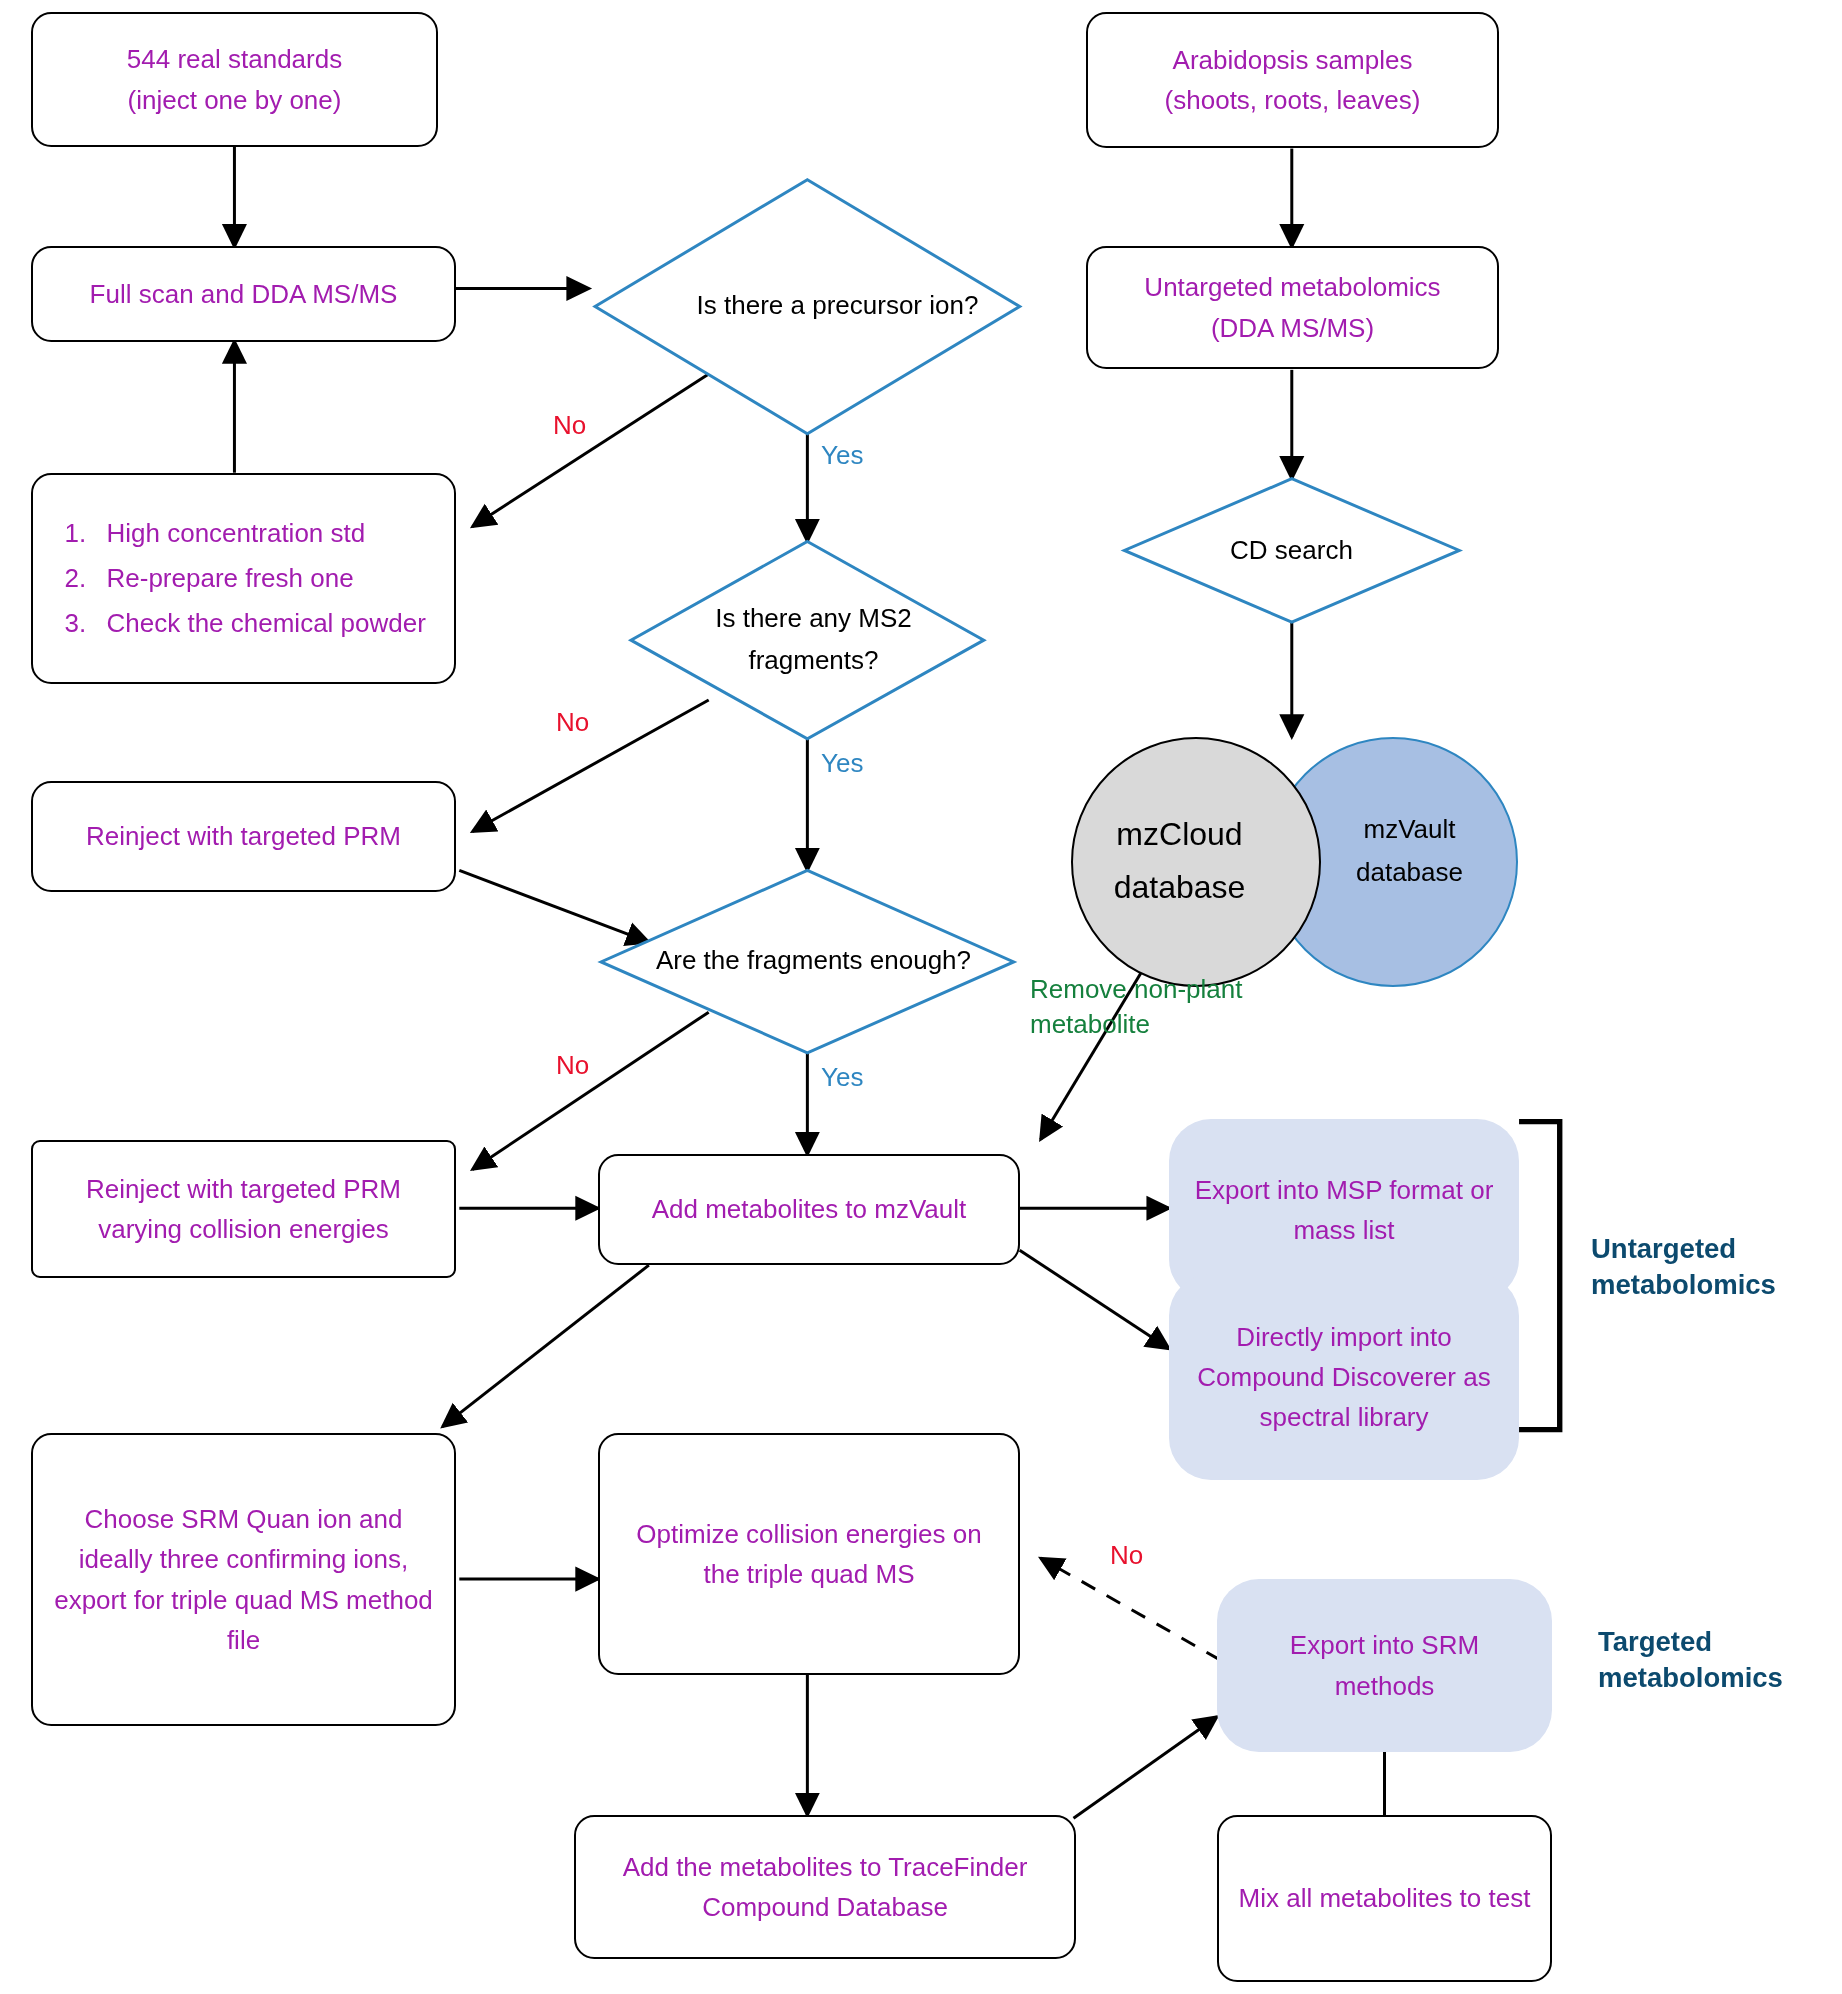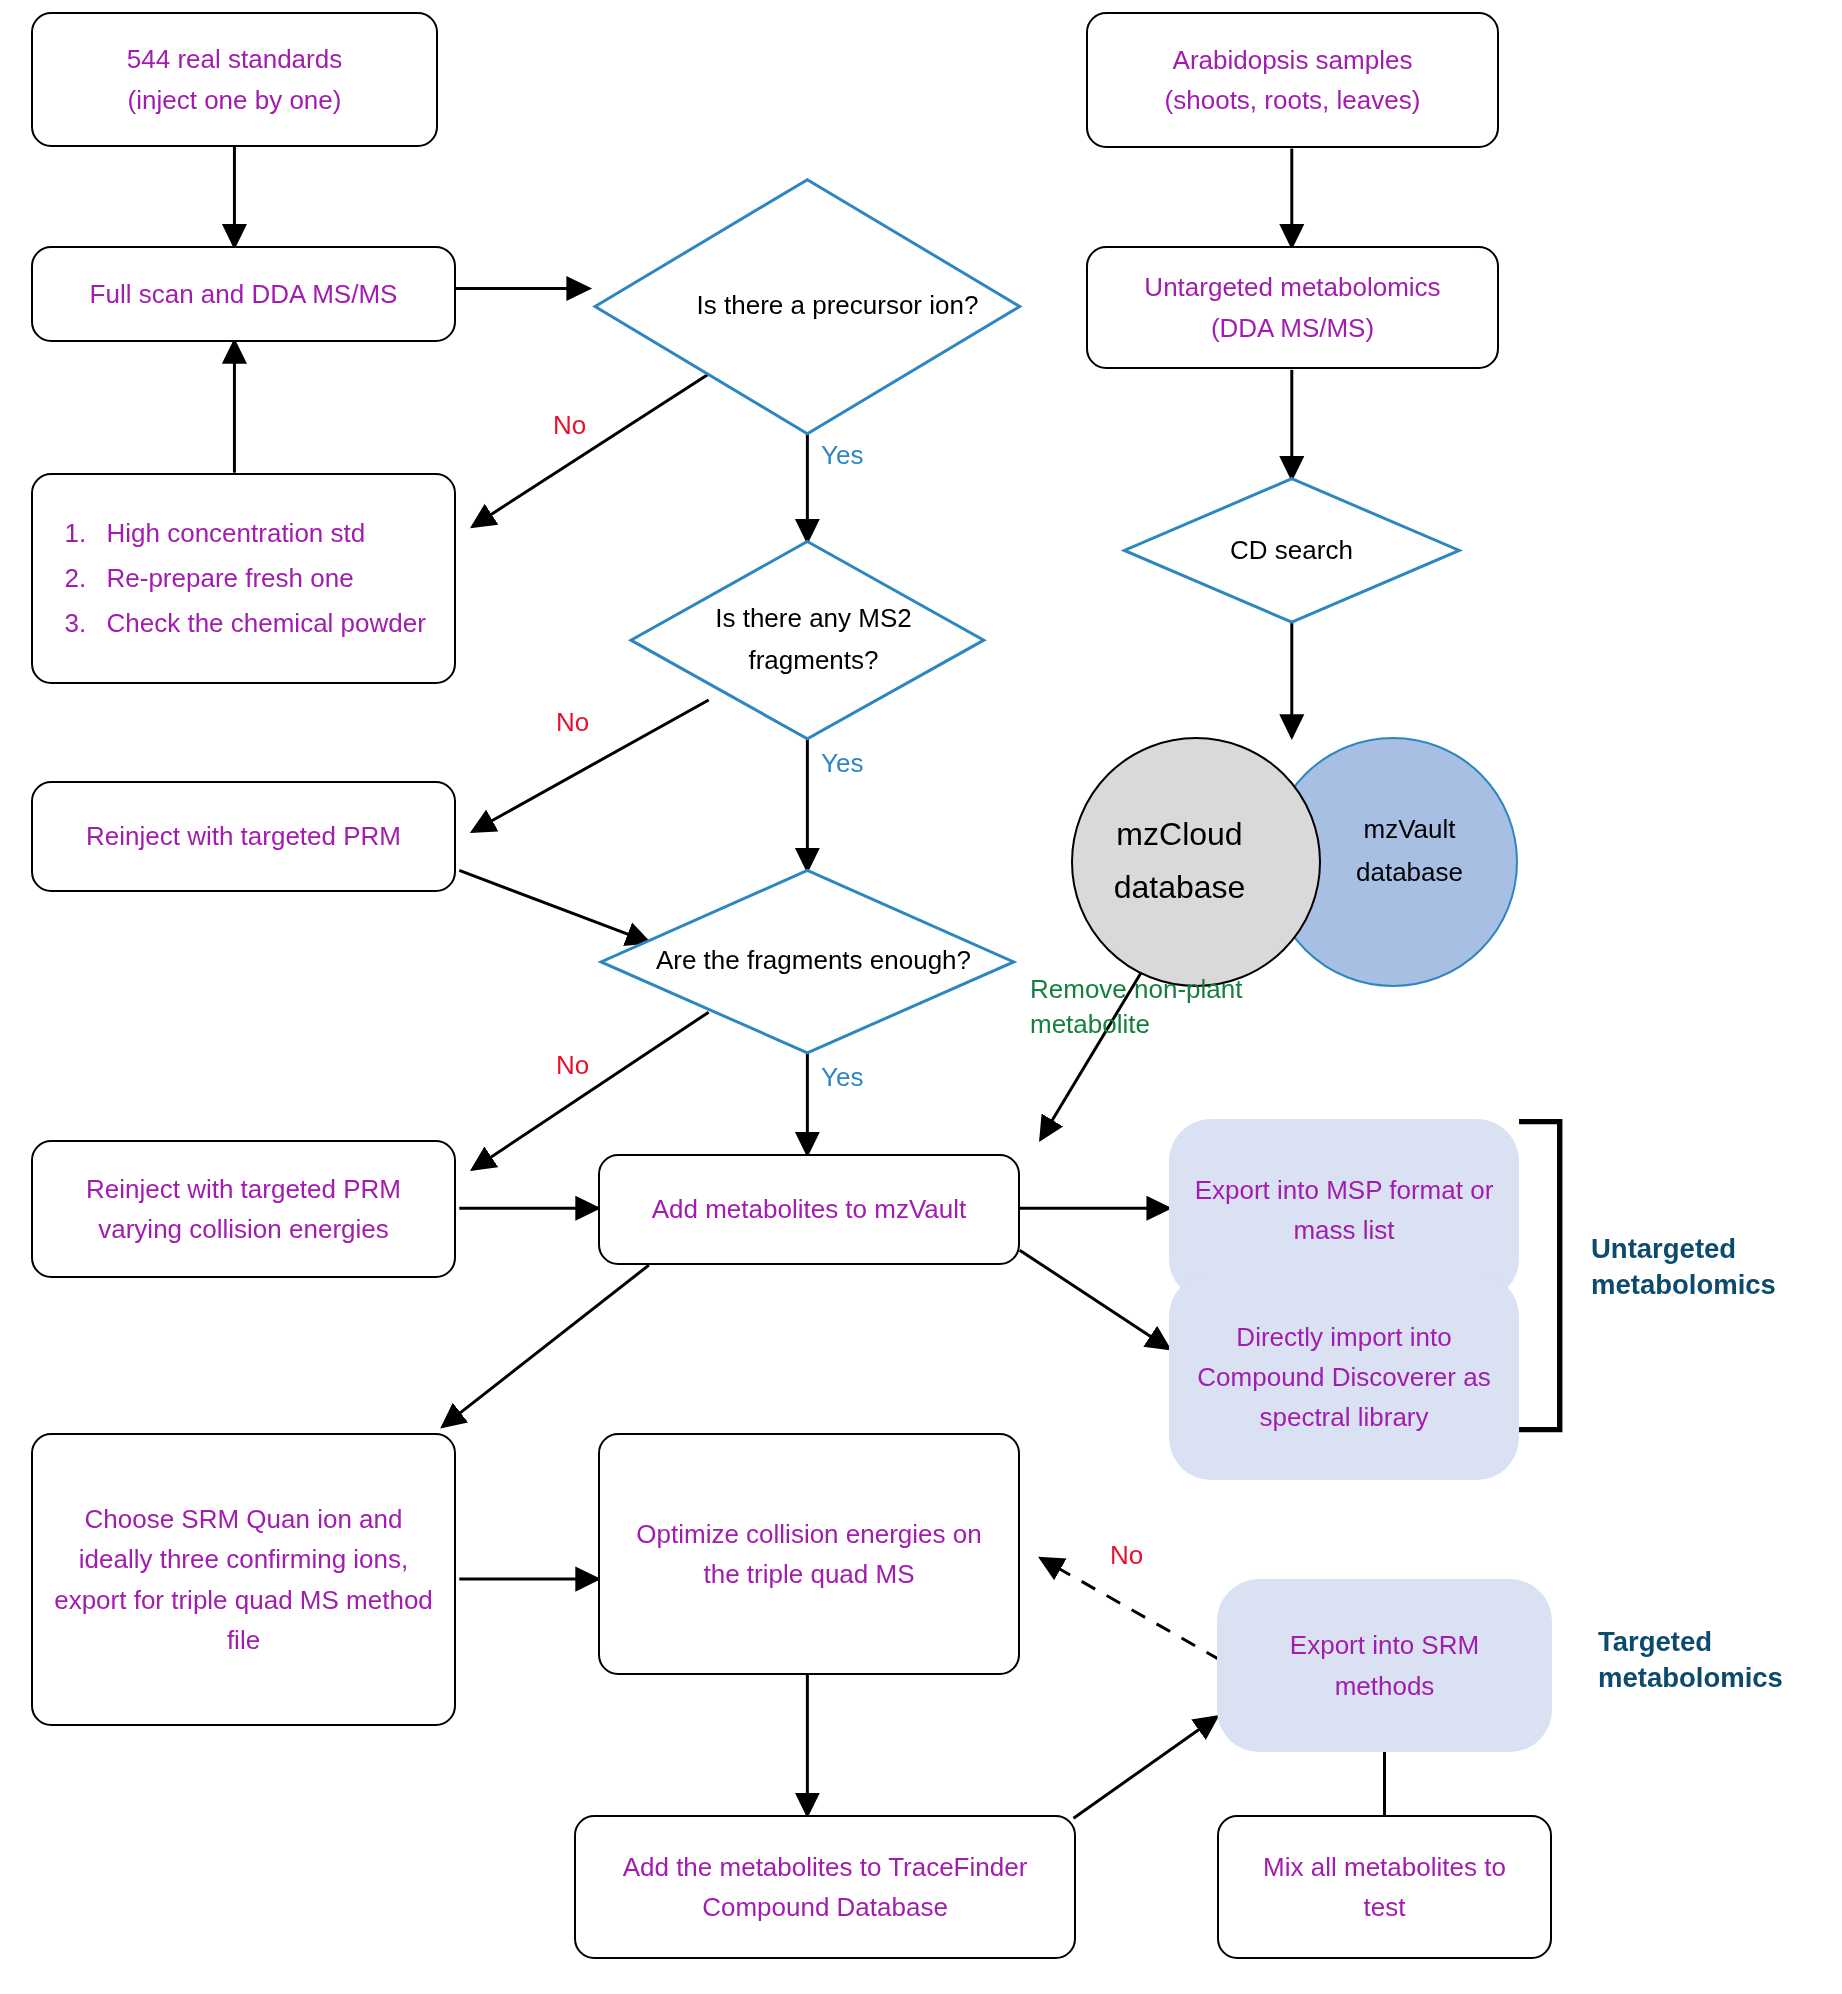--- a/index.html
+++ b/index.html
@@ -186,31 +186,31 @@
   <div class="node proc listbox" style="left:31px; top:473px; width:425px; height:211px;">
     <ol>
       <li>High concentration std</li>
       <li>Re-prepare fresh one</li>
       <li>Check the chemical powder</li>
     </ol>
   </div>
 
   <div class="node proc" style="left:31px; top:781px; width:425px; height:111px;">Reinject with targeted PRM</div>
 
-  <div class="node proc" style="left:31px; top:1140px; width:425px; height:138px; padding:0 9px;">Reinject with targeted PRM varying collision energies</div>
+  <div class="node proc" style="left:31px; top:1140px; width:425px; height:138px; padding:0 9px;border-radius:9px;">Reinject with targeted PRM varying collision energies</div>
 
   <div class="node proc" style="left:31px; top:1433px; width:425px; height:293px; padding:0 19px;">Choose SRM Quan ion and ideally three confirming ions, export for triple quad MS method file</div>
 
   <div class="node proc" style="left:598px; top:1154px; width:422px; height:111px;">Add metabolites to mzVault</div>
 
   <div class="node proc" style="left:598px; top:1433px; width:422px; height:242px; padding:0 18px;">Optimize collision energies on the triple quad MS</div>
 
   <div class="node proc" style="left:574px; top:1815px; width:502px; height:144px; padding:0 14.4px;">Add the metabolites to TraceFinder Compound Database</div>
 
-  <div class="node proc" style="left:1217px; top:1815px; width:335px; height:144px; padding:0 30px;">Mix all metabolites to test</div>
+  <div class="node proc" style="left:1217px; top:1815px; width:335px; height:167px; padding:0 10px;">Mix all metabolites to test</div>
 
   <div class="node proc" style="left:1086px; top:12px; width:413px; height:136px; white-space:pre-line;">Arabidopsis samples
 (shoots, roots, leaves)</div>
 
   <div class="node proc" style="left:1086px; top:246px; width:413px; height:123px; white-space:pre-line;">Untargeted metabolomics
 (DDA MS/MS)</div>
 
   <div class="node soft" style="left:1169px; top:1119px; width:350px; height:182px; padding:0 18px;">Export into MSP format or mass list</div>
 
   <div class="node soft" style="left:1169px; top:1274px; width:350px; height:206px; padding:0 15.6px;">Directly import into Compound Discoverer as spectral library</div>

